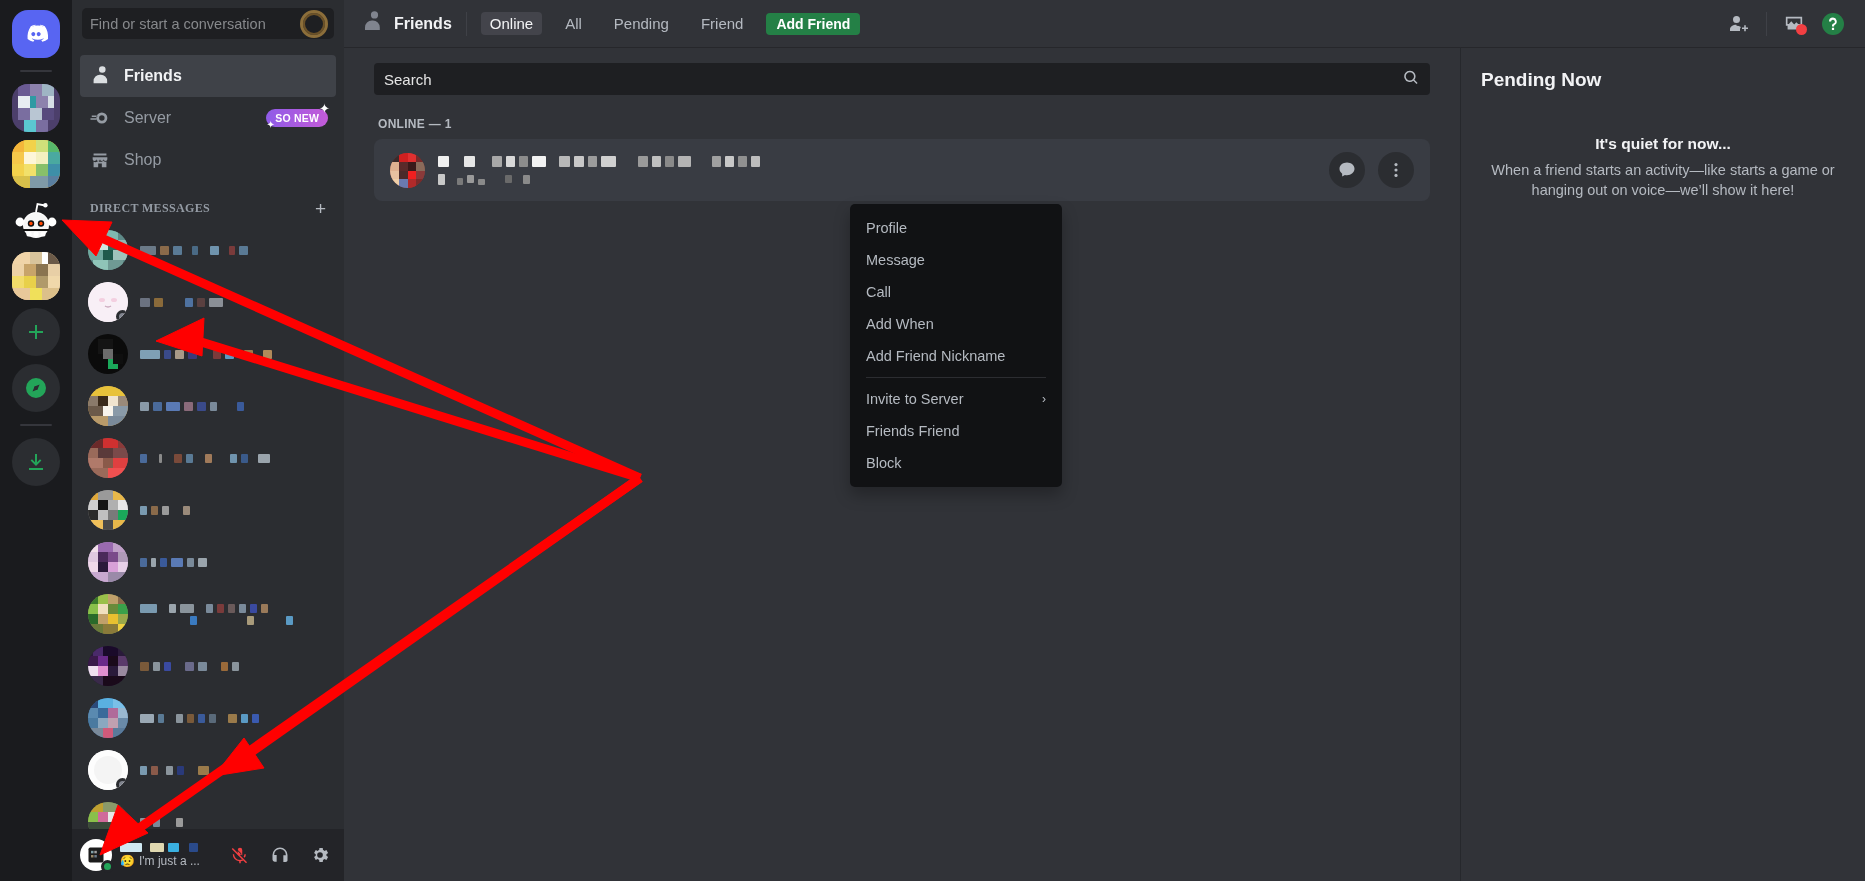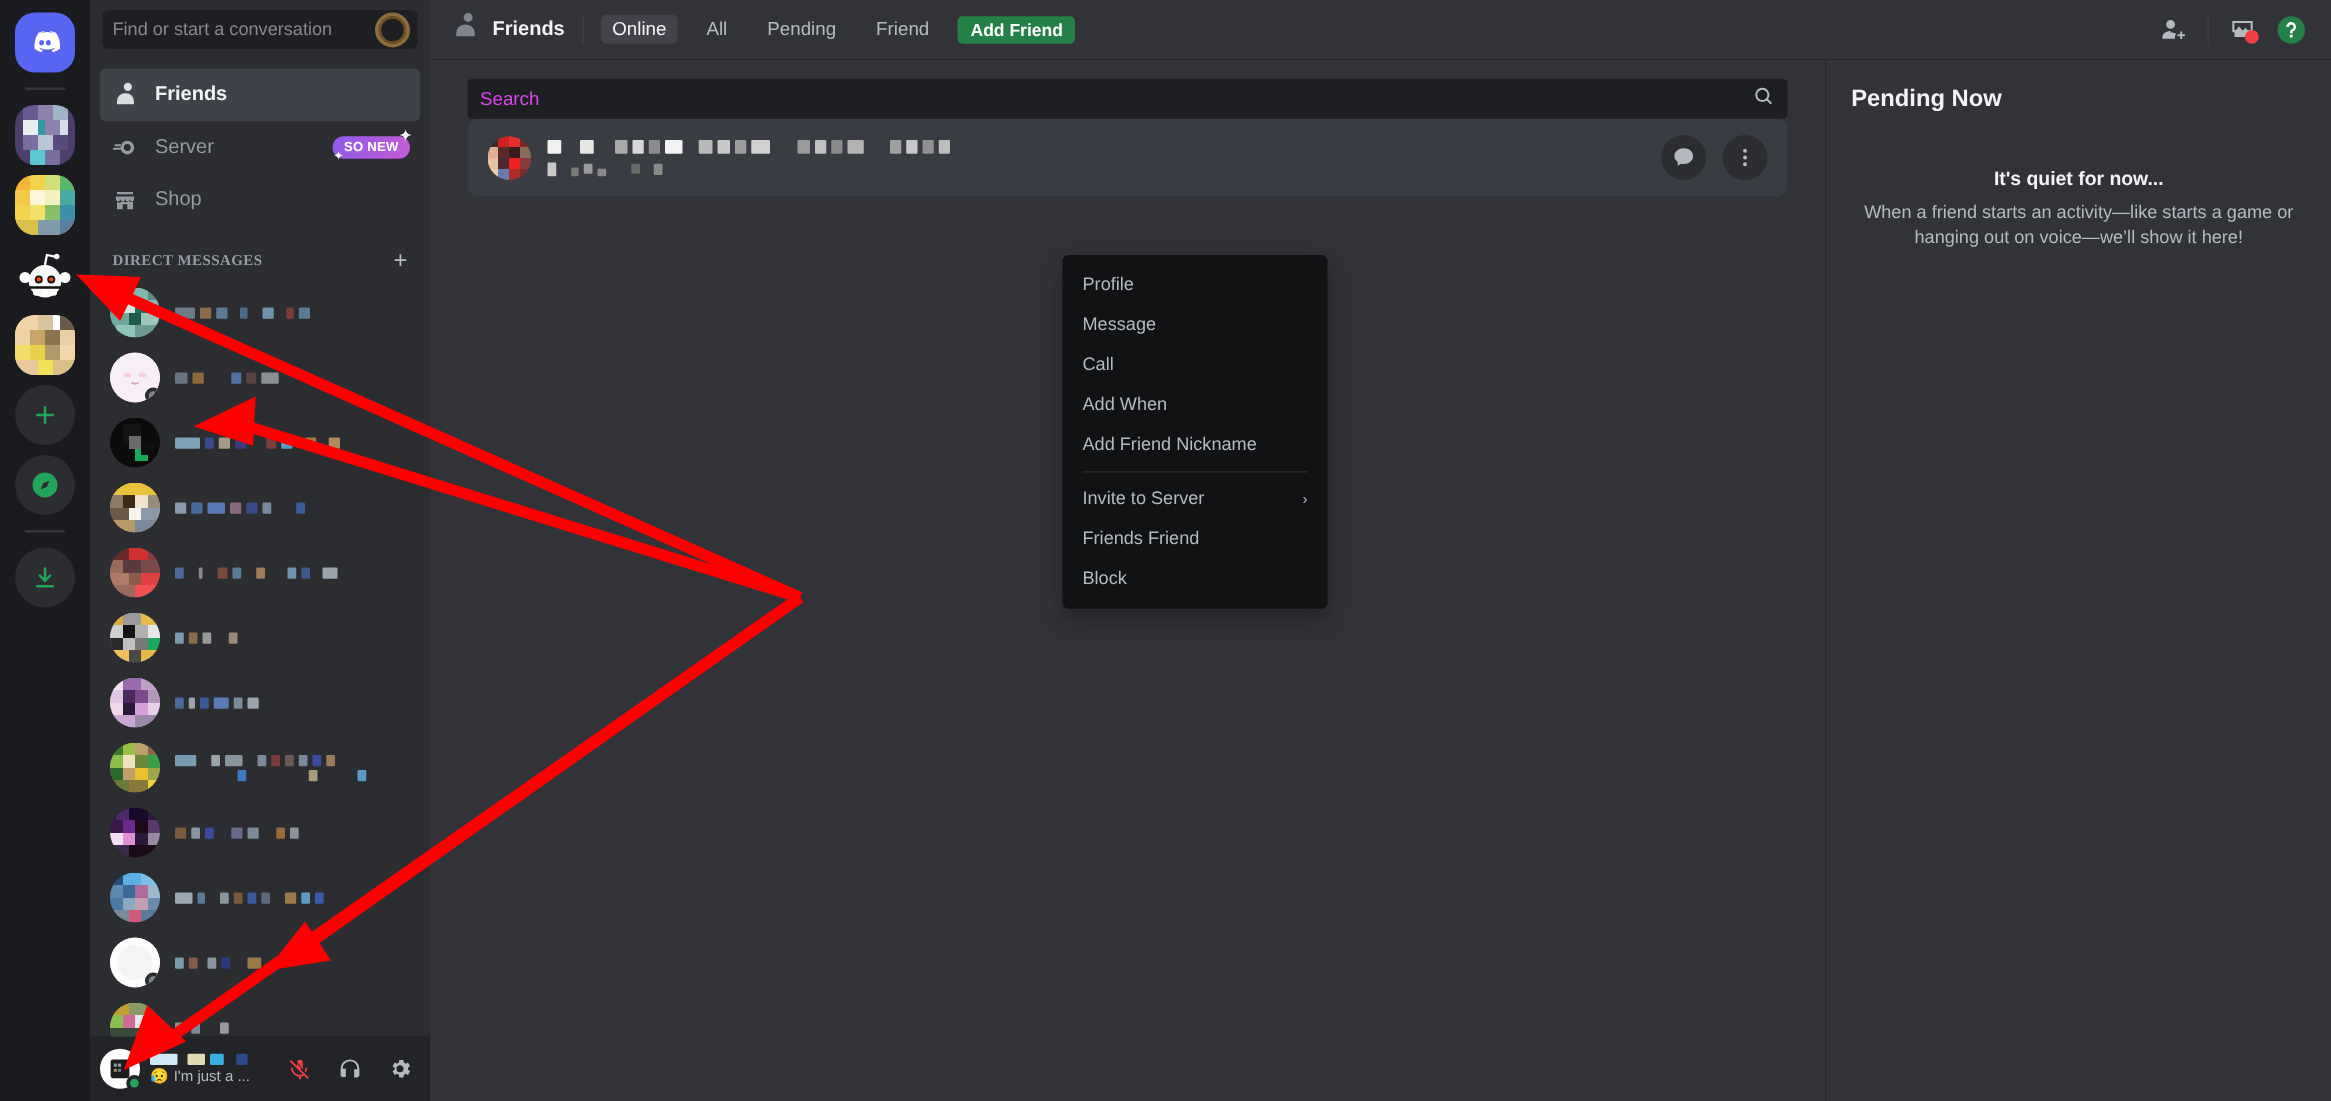--- a/index.html
+++ b/index.html
@@ -92,21 +92,21 @@
     padding: 3px 10px; border-radius: 4px; cursor: pointer; }
   .tb-right { margin-left: auto; display: flex; align-items: center; gap: 16px; padding-right: 10px; }
   .tb-right .ic { cursor: pointer; display: flex; align-items: center; }
   .tb-right svg { fill: #b5bac1; }
   .tb-vdiv { width: 1px; height: 24px; background: #3f4147; }
 
   .body-wrap { flex: 1; display: flex; min-height: 0; }
   .content { flex: 1; padding: 16px 30px 0 30px; min-width: 0; }
   .search-box { height: 32px; background: #1e1f22; border-radius: 4px; display: flex;
     align-items: center; padding: 0 10px; position: relative; }
-  .search-box span { color: #d946ef; font-size: 15px; }
+  .search-box span { color: #e5e5e5; font-size: 15px; }
   .search-box .sicon { position: absolute; right: 10px; top: 50%; transform: translateY(-50%); }
   .search-box .sicon svg { width: 18px; height: 18px; fill: #b5bac1; }
   .online-label { color: #b5bac1; font-size: 12px; font-weight: 600; letter-spacing: .3px;
     margin: 22px 0 8px 4px; }
   .friend-row { height: 62px; background: #393c43; border-radius: 8px; display: flex;
     align-items: center; padding: 0 16px; gap: 13px; }
   .friend-av { width: 35px; height: 35px; border-radius: 50%; overflow: hidden; flex: 0 0 35px; }
   .fr-actions { margin-left: auto; display: flex; gap: 13px; }
   .fr-btn { width: 36px; height: 36px; border-radius: 50%; background: #2b2d31;
     display: flex; align-items: center; justify-content: center; cursor: pointer; }
@@ -723,20 +723,21 @@
       <div class="content">
         <div class="search-box">
           <span>Search</span>
           <span class="sicon">
             <svg viewBox="0 0 24 24">
                 <path d="M10.5 3a7.5 7.5 0 1 0 4.6 13.4l4.3 4.3 1.4-1.4-4.3-4.3A7.5 7.5 0 0 0 10.5 3Zm0 2a5.5 5.5 0 1 1 0 11 5.5 5.5 0 0 1 0-11Z"></path>
               </svg>
           </span>
         </div>
 
+        <div class="online-label">ONLINE — 1</div>
 
         <div class="friend-row">
           <div class="friend-av">
             <svg viewBox="0 0 8 8" width="35" height="35" shape-rendering="crispEdges">
               <rect width="8" height="8" fill="#7a3a3a"></rect>
               <rect x="0" y="0" width="2" height="2" fill="#3a2a2a"></rect>
                 <rect x="2" y="0" width="2" height="2" fill="#d02020"></rect>
               <rect x="4" y="0" width="2" height="2" fill="#e03030"></rect>
                 <rect x="6" y="0" width="2" height="2" fill="#7a2a2a"></rect>
               <rect x="0" y="2" width="2" height="2" fill="#e0b090"></rect>

